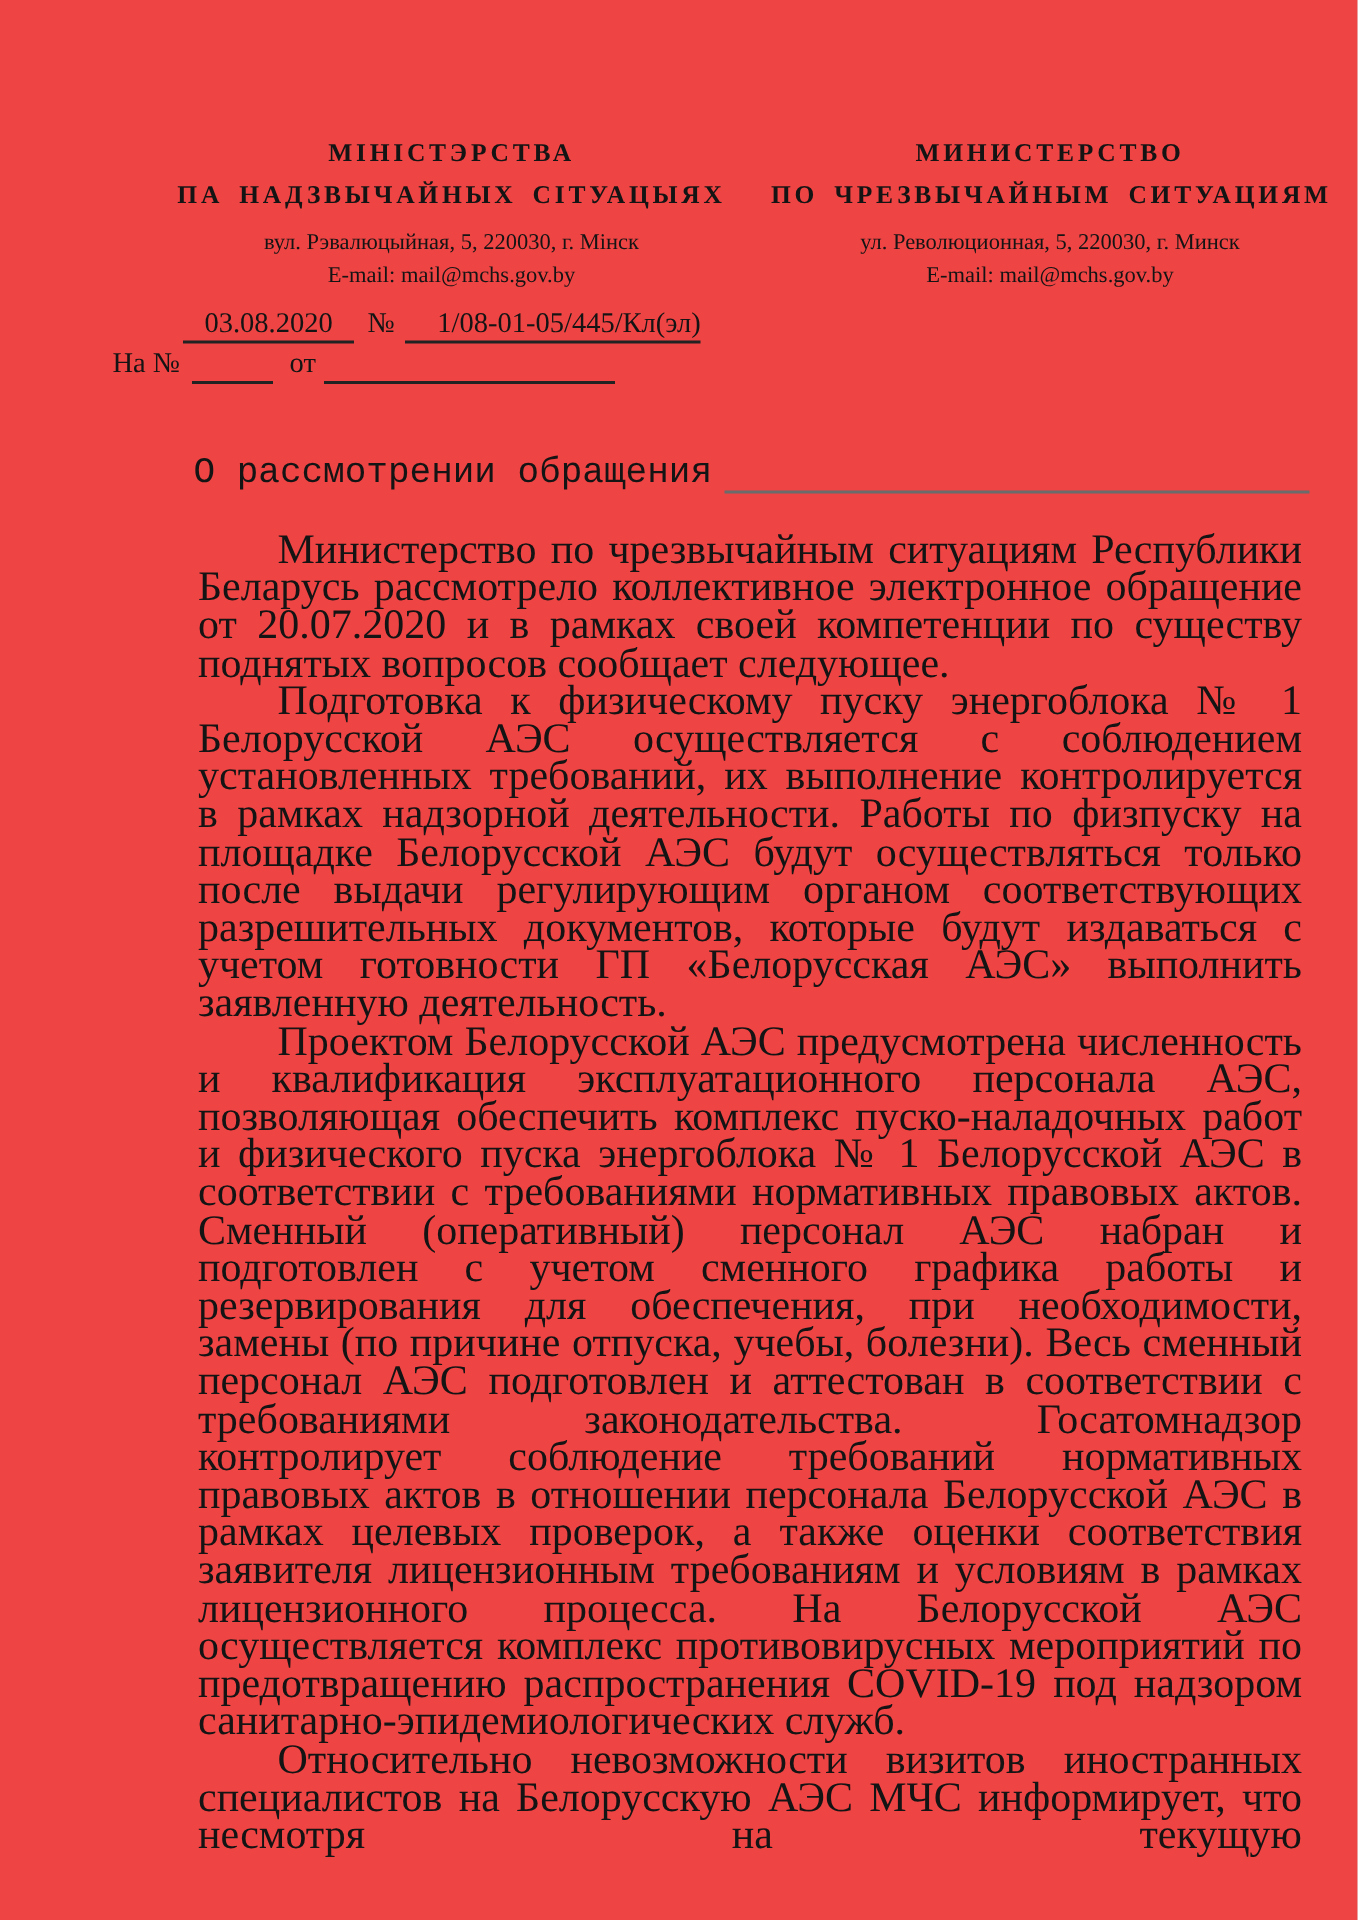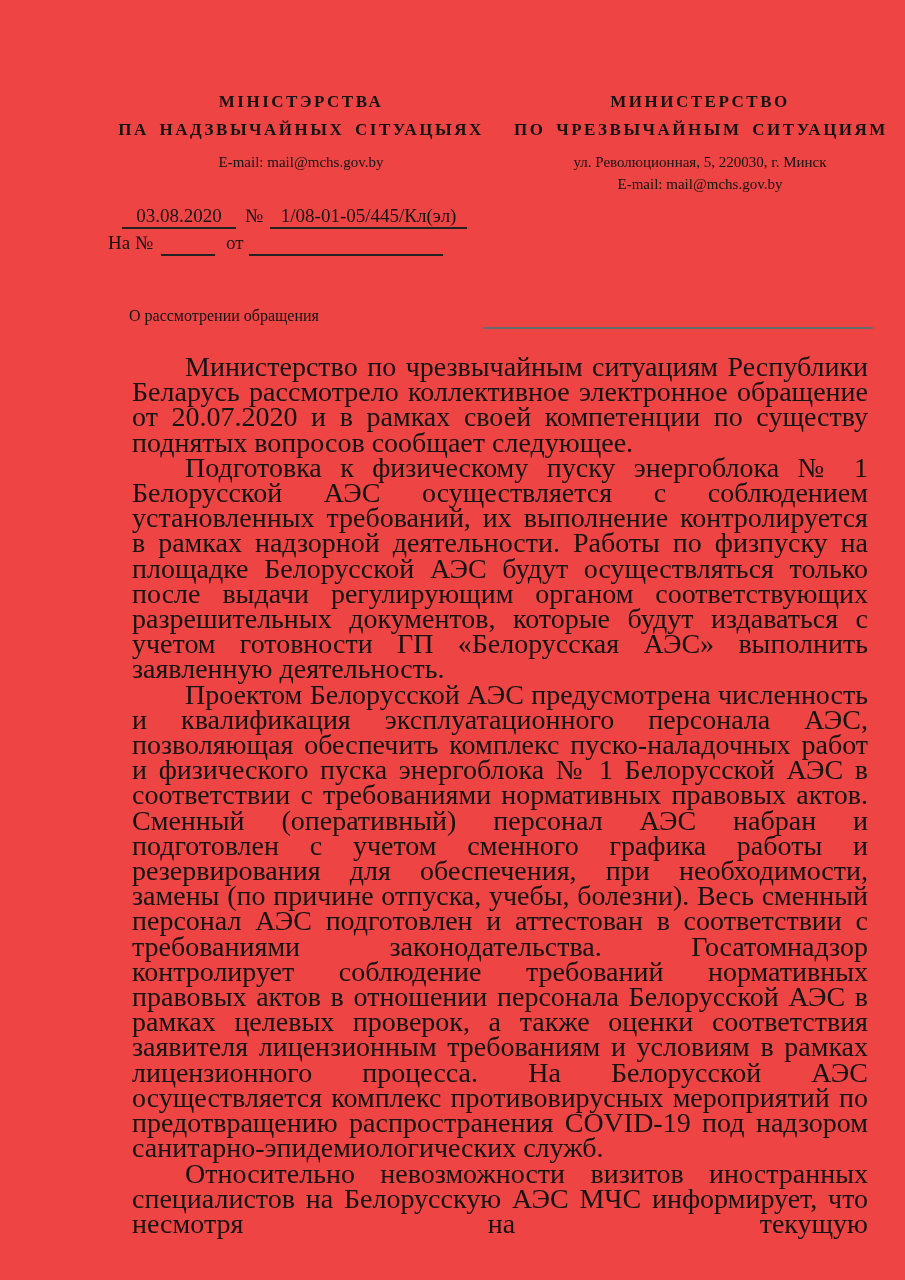--- a/index.html
+++ b/index.html
@@ -47,48 +47,49 @@
     white-space: nowrap;
   }
 
   
   .ref-block {
     margin-top: 8px;
     font-size: 19px;
     line-height: 26px;
   }
   .ref-row1 { padding-left: 122px; }
-  .ref-row2 { padding-left: 108px; margin-top: 1px; }
+  .ref-row2 { padding-left: 75px; margin-top: 1px; }
   .field {
     display: inline-block;
     border-bottom: 2px solid #222;
     text-align: center;
     vertical-align: bottom;
     height: 26px;
     box-sizing: border-box;
   }
   .date-field  { width: 114px; }
-  .num-field   { width: 197px; margin-left: 7px; }
+  .num-field   { width: 197px; margin-left: 7px; text-align: right; }
   .reply-field { width: 54px;  margin-left: 8px; height: 24px; }
   .from-field  { width: 194px; margin-left: 5px; height: 24px; }
   .ref-label { display: inline-block; }
   .num-label { margin-left: 9px; }
   .from-label { margin-left: 11px; }
 
   
   .subject-row {
     display: flex;
     align-items: flex-end;
     margin: 47px 32px 0 129px;
   }
   .subject {
     margin: 0;
-    font-size: 16px;
+    font-size: 24px;
     font-weight: normal;
     line-height: 25px;
+    font-family: Liberation Mono, monospace;
   }
   .addressee-line {
     width: 390px;
     margin-left: auto;
     border-bottom: 2px solid #6b6b6b;
     height: 1px;
     transform: translateY(1px);
   }
 
   
@@ -111,20 +112,21 @@
 
 <div class="page">
 
   <div class="letterhead">
     <div class="letterhead-col left">
       <div class="org-name">
         <div>МІНІСТЭРСТВА</div>
         <div>ПА НАДЗВЫЧАЙНЫХ СІТУАЦЫЯХ</div>
       </div>
       <div class="org-address">
+        <div>вул. Рэвалюцыйная, 5, 220030, г. Мінск</div>
         <div>E-mail: mail@mchs.gov.by</div>
       </div>
     </div>
     <div class="letterhead-col right">
       <div class="org-name">
         <div>МИНИСТЕРСТВО</div>
         <div>ПО ЧРЕЗВЫЧАЙНЫМ СИТУАЦИЯМ</div>
       </div>
       <div class="org-address">
         <div>ул. Революционная, 5, 220030, г. Минск</div>

